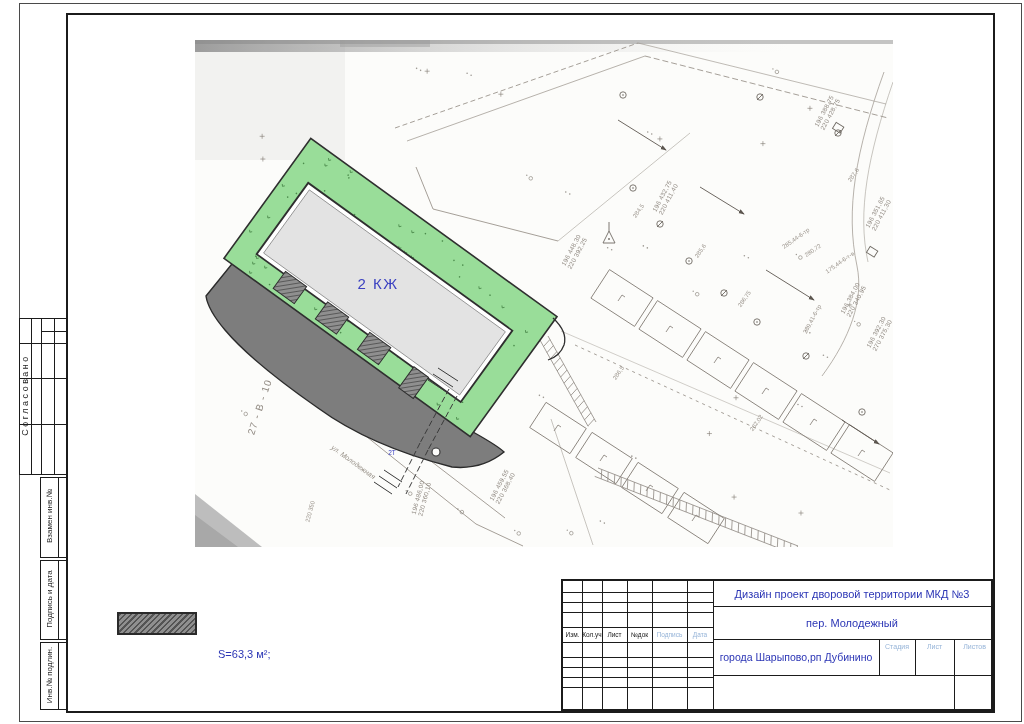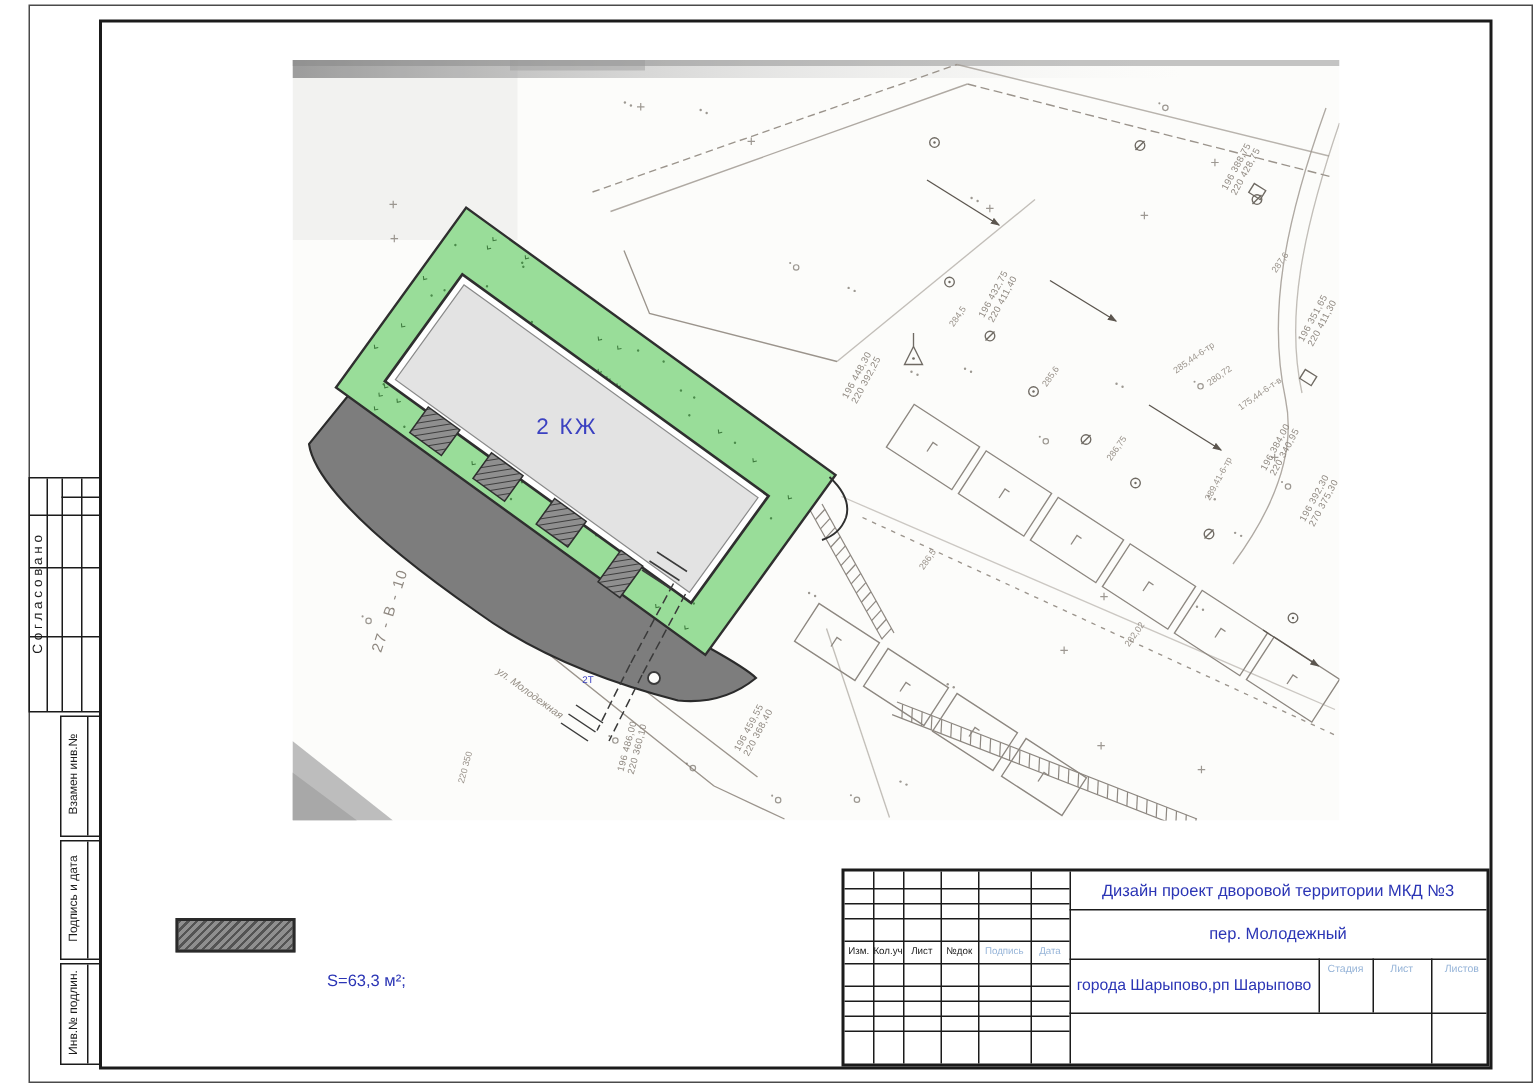--- a/index.html
+++ b/index.html
@@ -89,21 +89,21 @@
     <div class="tb-lbl" style="left:19px;top:50px;width:20px;">Кол.уч</div>
     <div class="tb-lbl" style="left:39px;top:50px;width:25px;">Лист</div>
     <div class="tb-lbl" style="left:64px;top:50px;width:25px;">№док</div>
     <div class="tb-lbl blue" style="left:89px;top:50px;width:35px;">Подпись</div>
     <div class="tb-lbl blue" style="left:124px;top:50px;width:26px;">Дата</div>
 
     <div class="tb-title" style="left:150px;top:0;width:278px;height:25px;font-size:11px;">Дизайн проект дворовой территории МКД №3</div>
     <div class="tb-title" style="left:150px;top:25px;width:278px;height:33px;font-size:11px;">пер. Молодежный</div>
     <div class="tb-title" style="left:150px;top:58px;width:166px;height:36px;font-size:10.5px;line-height:12px;flex-direction:row;">
       <span>города Шарыпово,</span>
-      <span>рп Шарыпово</span>
+      <span>рп Дубинино</span>
     </div>
     <div class="stage-lbl" style="left:316px;top:62px;width:36px;">Стадия</div>
     <div class="stage-lbl" style="left:352px;top:62px;width:39px;">Лист</div>
     <div class="stage-lbl" style="left:391px;top:62px;width:41px;">Листов</div>
   </div>
 
   <svg id="scan-svg" class="abs" style="left:195px;top:40px;" width="698" height="507" viewBox="195 40 698 507">
     <defs>
       <linearGradient id="gt" x1="0" y1="0" x2="1" y2="0">
         <stop offset="0" stop-color="#8c8c8c" stop-opacity="0.85"></stop>

